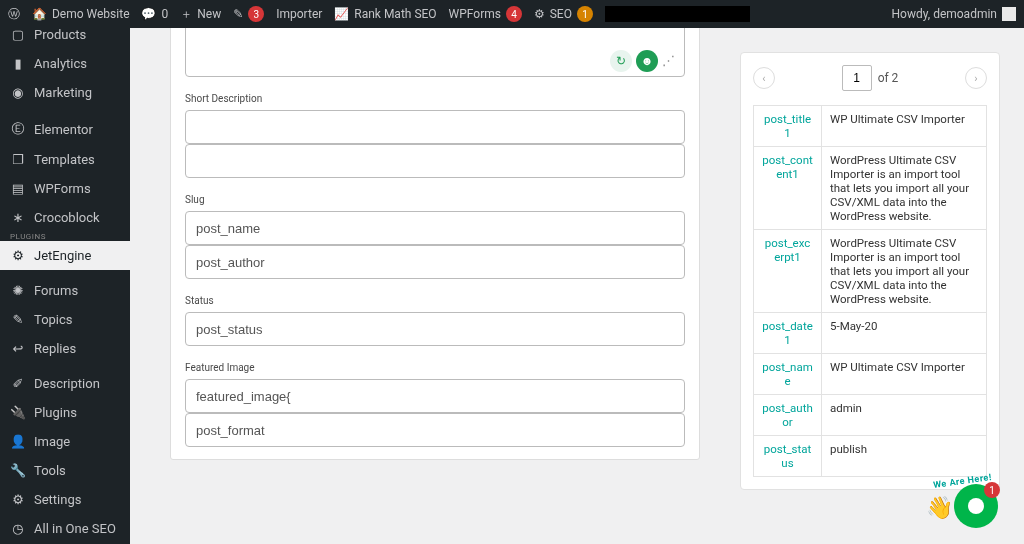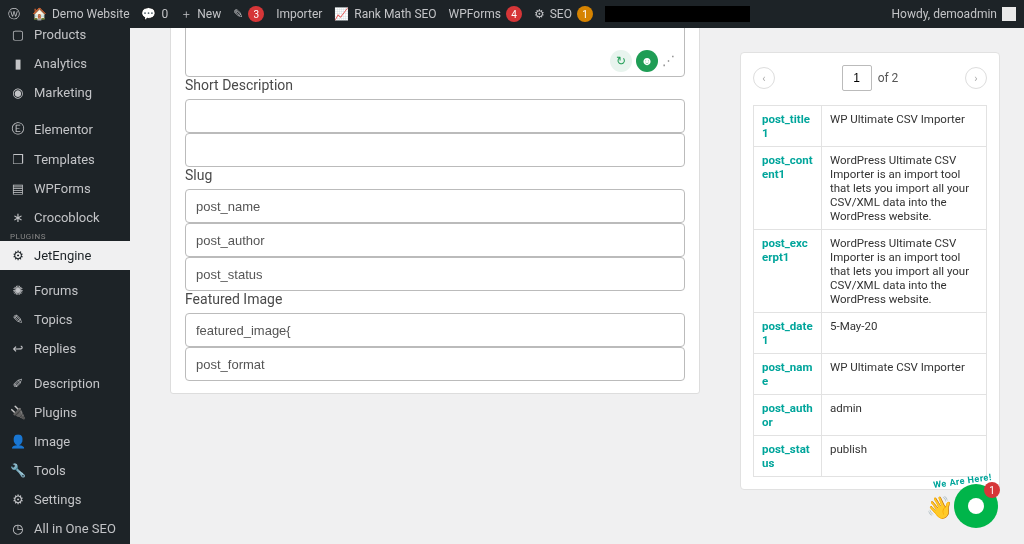--- a/index.html
+++ b/index.html
@@ -18,38 +18,38 @@
 .sidebar { position: absolute; top: 28px; left: 0; width: 130px; height: calc(544px - 28px); background: #1d2327; color: #c3c4c7; overflow-y: auto; }
 .sidebar .menu-item { display: flex; align-items: center; gap: 8px; padding: 7px 10px; cursor: pointer; color: #c3c4c7; font-size: 13px; }
 .sidebar .sep { height: 6px; }
 .sidebar .icon-s { width: 16px; display: flex; justify-content: center; }
 .plugins-label { font-size: 8px; color: #888; padding-left: 10px; letter-spacing: 0.5px; }
 
 
 .main { position: absolute; top: 28px; left: 130px; right: 0; height: calc(544px - 28px); background: #f0f0f1; overflow: hidden; }
 .content-wrap { position: absolute; left: 40px; top: -30px; width: 530px; }
 .card { background: #fff; border: 1px solid #ddd; border-radius: 3px; padding: 12px 14px; }
-.field-label { font-size: 14px; color: #4a4a4a; margin-top: 0; margin-bottom: 6px; }
+.field-label { font-size: 10px; color: #4a4a4a; margin-top: 16px; margin-bottom: 6px; }
 .text-input { width: 100%; height: 34px; border: 1px solid #bbb; border-radius: 4px; padding: 0 10px; font-size: 13px; background: #fff; color: #555; }
 .bigbox { width: 100%; height: 66px; border: 1px solid #bbb; border-radius: 4px; background: #fff; position: relative; }
 .box-icons { position: absolute; right: 6px; bottom: 4px; display: flex; gap: 4px; align-items: center; }
 .circ { width: 22px; height: 22px; border-radius: 50%; display: flex; align-items: center; justify-content: center; font-size: 12px; }
 .circ.g1 { background: #e8f4ee; color: #1f9d55; }
 .circ.g2 { background: #1f9d55; color: #fff; }
 .grid-ic { width: 16px; height: 16px; color: #888; }
 
 
 .preview { position: absolute; right: 24px; top: 24px; width: 260px; background: #fff; border: 1px solid #e1e1e1; border-radius: 4px; padding: 12px; }
 .pager { display: flex; align-items: center; justify-content: space-between; margin-bottom: 14px; }
 .pager .arrow { width: 22px; height: 22px; border: 1px solid #ddd; border-radius: 50%; color: #aaa; display: flex; align-items: center; justify-content: center; cursor: pointer; font-size: 11px; }
 .pager .mid { display: flex; align-items: center; gap: 6px; font-size: 12px; color: #555; }
 .pager .pgnum { width: 30px; height: 26px; border: 1px solid #bbb; text-align: center; border-radius: 2px; font-size: 12px; }
 .ptable { width: 100%; border-collapse: collapse; font-size: 11.5px; }
 .ptable td { border: 1px solid #e2e2e2; padding: 6px 8px; vertical-align: top; word-break: break-word; }
-.ptable td.key { color: #00a59b; font-weight: 700; width: 68px; }
+.ptable td.key { color: #00a59b; font-weight: 400; width: 68px; text-align: center; }
 .ptable td.val { color: #333; }
 
 
 .chat { position: absolute; right: 26px; bottom: 16px; }
 .chat .hand { position: absolute; right: 44px; bottom: 8px; font-size: 22px; }
 .chat .c { width: 44px; height: 44px; background: #00b54a; border-radius: 50%; position: relative; }
 .chat .dot { position: absolute; top: -2px; right: -2px; width: 16px; height: 16px; background: #d63638; color: #fff; border-radius: 50%; font-size: 10px; display: flex; align-items: center; justify-content: center; }
 .chat .arc-text { position: absolute; right: 6px; bottom: 42px; font-size: 9px; font-weight: 700; color: #00a59b; transform: rotate(-8deg); white-space: nowrap; letter-spacing: 0.5px; }
 .chat .inner { position: absolute; left: 14px; top: 14px; width: 16px; height: 16px; background: #fff; border-radius: 50%; }
 
@@ -195,20 +195,21 @@
         <div class="field-label">Short Description</div>
         <input class="text-input" value="" style="">
 
         <input class="text-input" value="" style="">
 
         <div class="field-label">Slug</div>
         <input class="text-input" value="post_name" style="">
 
         <input class="text-input" value="post_author" style="">
 
+        <div class="field-label">Status</div>
         <input class="text-input" value="post_status" style="">
 
         <div class="field-label">Featured Image</div>
         <input class="text-input" value="featured_image{" style="">
 
         <input class="text-input" value="post_format" style="">
      </div>
   </div>
 
   <div class="preview">

